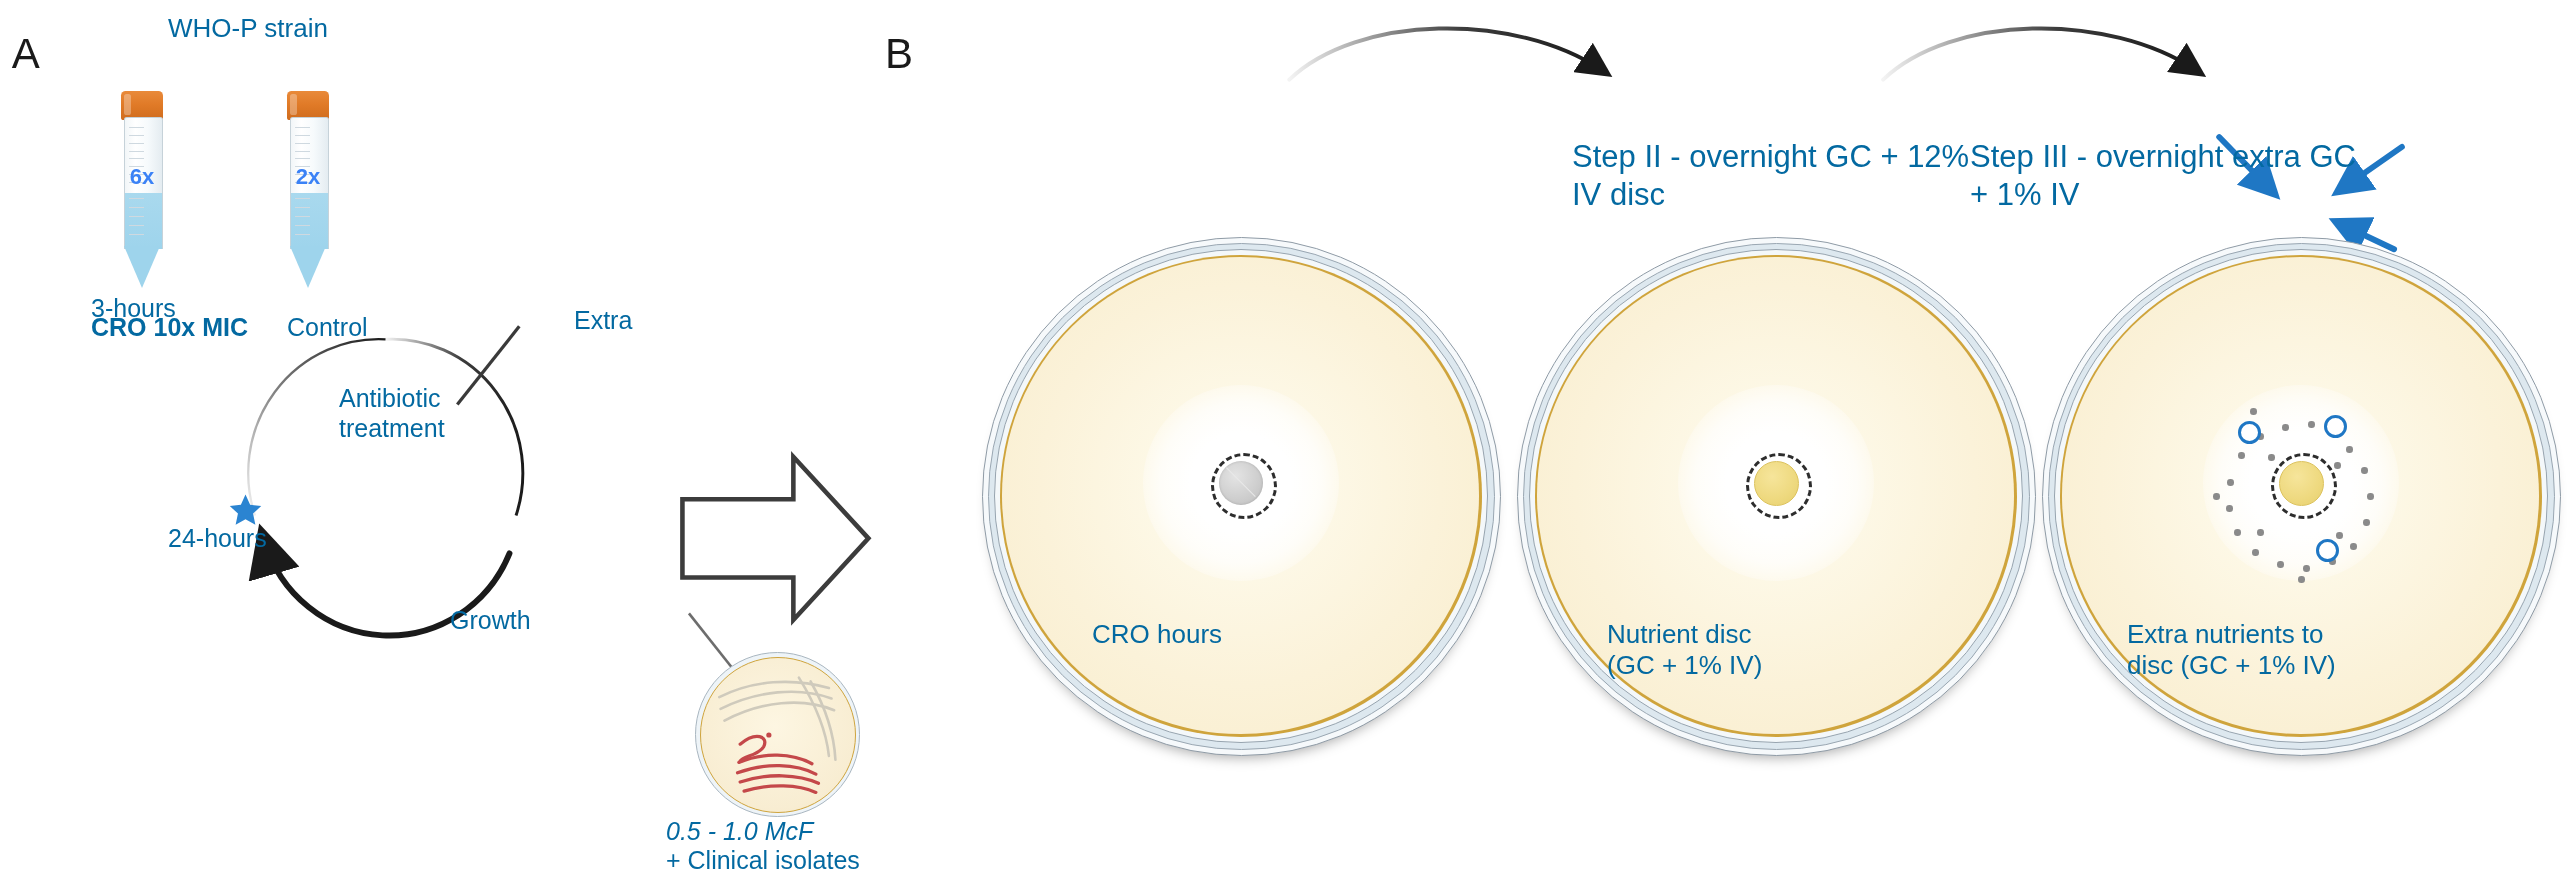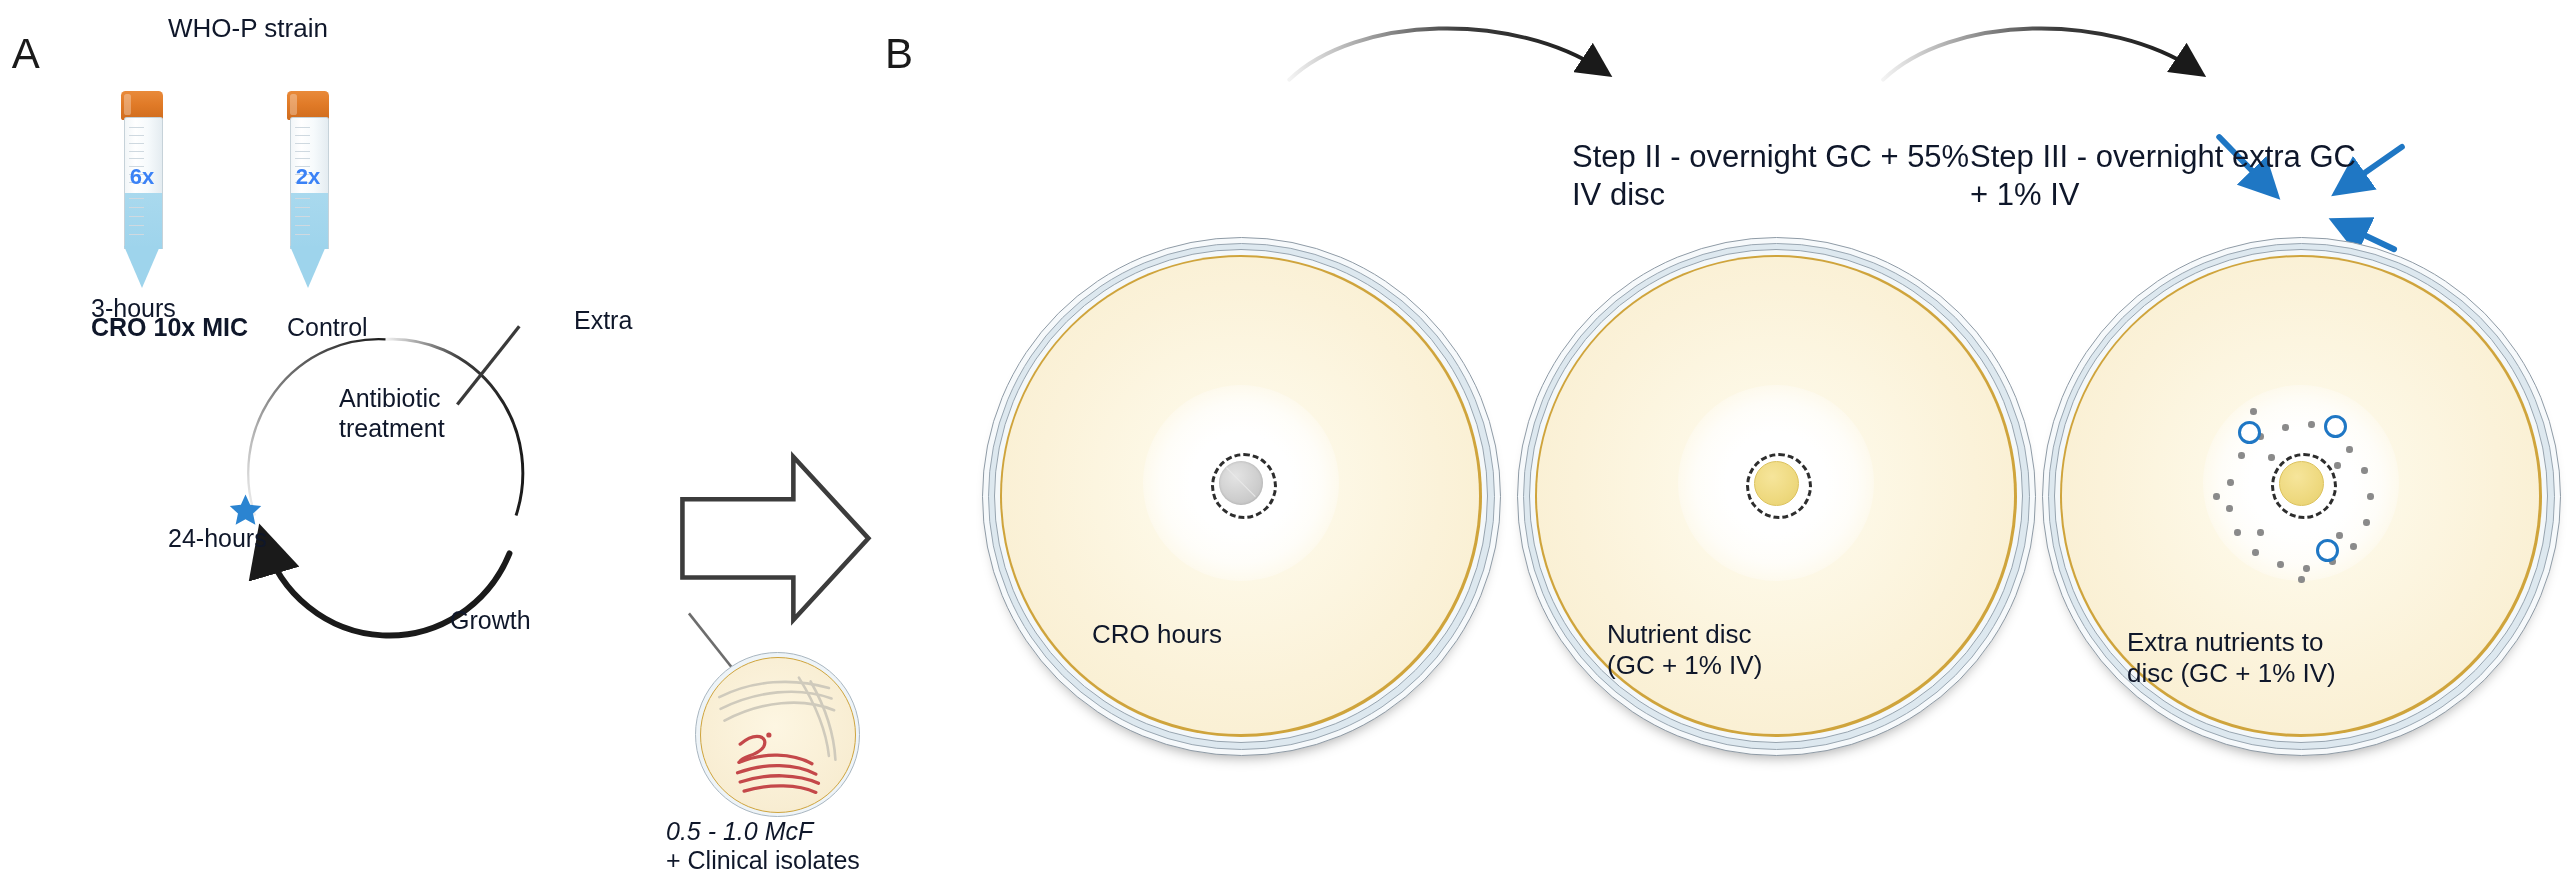--- a/index.html
+++ b/index.html
@@ -1,21 +1,21 @@
 <!DOCTYPE html>
 <html style="font-size:10.4px"><head>
 <meta charset="utf-8">
 <title>Experimental workflow schematic</title>
 <style>
   html,body{margin:0;padding:0;background:#ffffff;}
   body{font-family:"Liberation Sans","DejaVu Sans",sans-serif;color:#231f20;}
   #canvas{position:relative;width:2576px;height:894px;background:#fff;overflow:hidden;}
 
   .abs{position:absolute;}
-  .txt{position:absolute;color:#0f172a;line-height:1.18;white-space:pre;}
+  .txt{position:absolute;color:#0369a1;line-height:1.18;white-space:pre;}
 
   .panel-letter{font-size:42px;font-weight:400;letter-spacing:0px;color:#1a1a1a;}
 
   .lbl-22{font-size:25px;}
   .lbl-24{font-size:26px;}
   .step-title{font-size:31px;line-height:1.22;white-space:pre-line;}
 
   
   .tube{position:absolute;width:42px;}
   .tube .cap{
@@ -222,21 +222,21 @@
         <circle cx="104" cy="118" r="4" fill="#c4484a"></circle>
       </svg>
     </div>
   </div>
 
   <div class="txt lbl-22" style="left:666px;top:817px;font-style:italic;">0.5 - 1.0 McF</div>
   <div class="txt lbl-22" style="left:666px;top:846px;">+ Clinical isolates</div>
 
   <div class="txt panel-letter" style="left:885px;top:29px;">B</div>
 
-  <div class="txt step-title" style="left:1572px;top:138px;width:496px;">Step II - overnight GC + 55%
+  <div class="txt step-title" style="left:1572px;top:138px;width:496px;">Step II - overnight GC + 12%
 IV disc</div>
   <div class="txt step-title" style="left:1970px;top:138px;width:588px;">Step III - overnight extra GC
 + 1% IV</div>
 
   <div class="dish" style="left:982px;top:237px;">
     <div class="ring r0"></div>
     <div class="ring r1"></div>
     <div class="ring r2"></div>
     <div class="ring r3"></div>
     <div class="ring agar"></div>
@@ -294,17 +294,17 @@
       <div class="colony" style="left:171px;top:256px;"></div>
     </div>
 
     <div class="dashring" style="left:50%;top:47.5%;width:60px;height:60px;margin-left:-30px;margin-top:-30px;"></div>
     <div class="disc-nut" style="left:50%;top:47.5%;width:43px;height:43px;margin-left:-21.5px;margin-top:-21.5px;"></div>
 
     <div class="bluecol" style="left:196px;top:184px;"></div>
     <div class="bluecol" style="left:282px;top:178px;"></div>
     <div class="bluecol" style="left:274px;top:302px;"></div>
   </div>
-  <div class="txt lbl-24" style="left:2127px;top:619px;white-space:pre-line;margin-top:8px;">Extra nutrients to
+  <div class="txt lbl-24" style="left:2127px;top:619px;white-space:pre-line;">Extra nutrients to
 disc (GC + 1% IV)</div>
 
 </div>
 
 
 </body></html>

